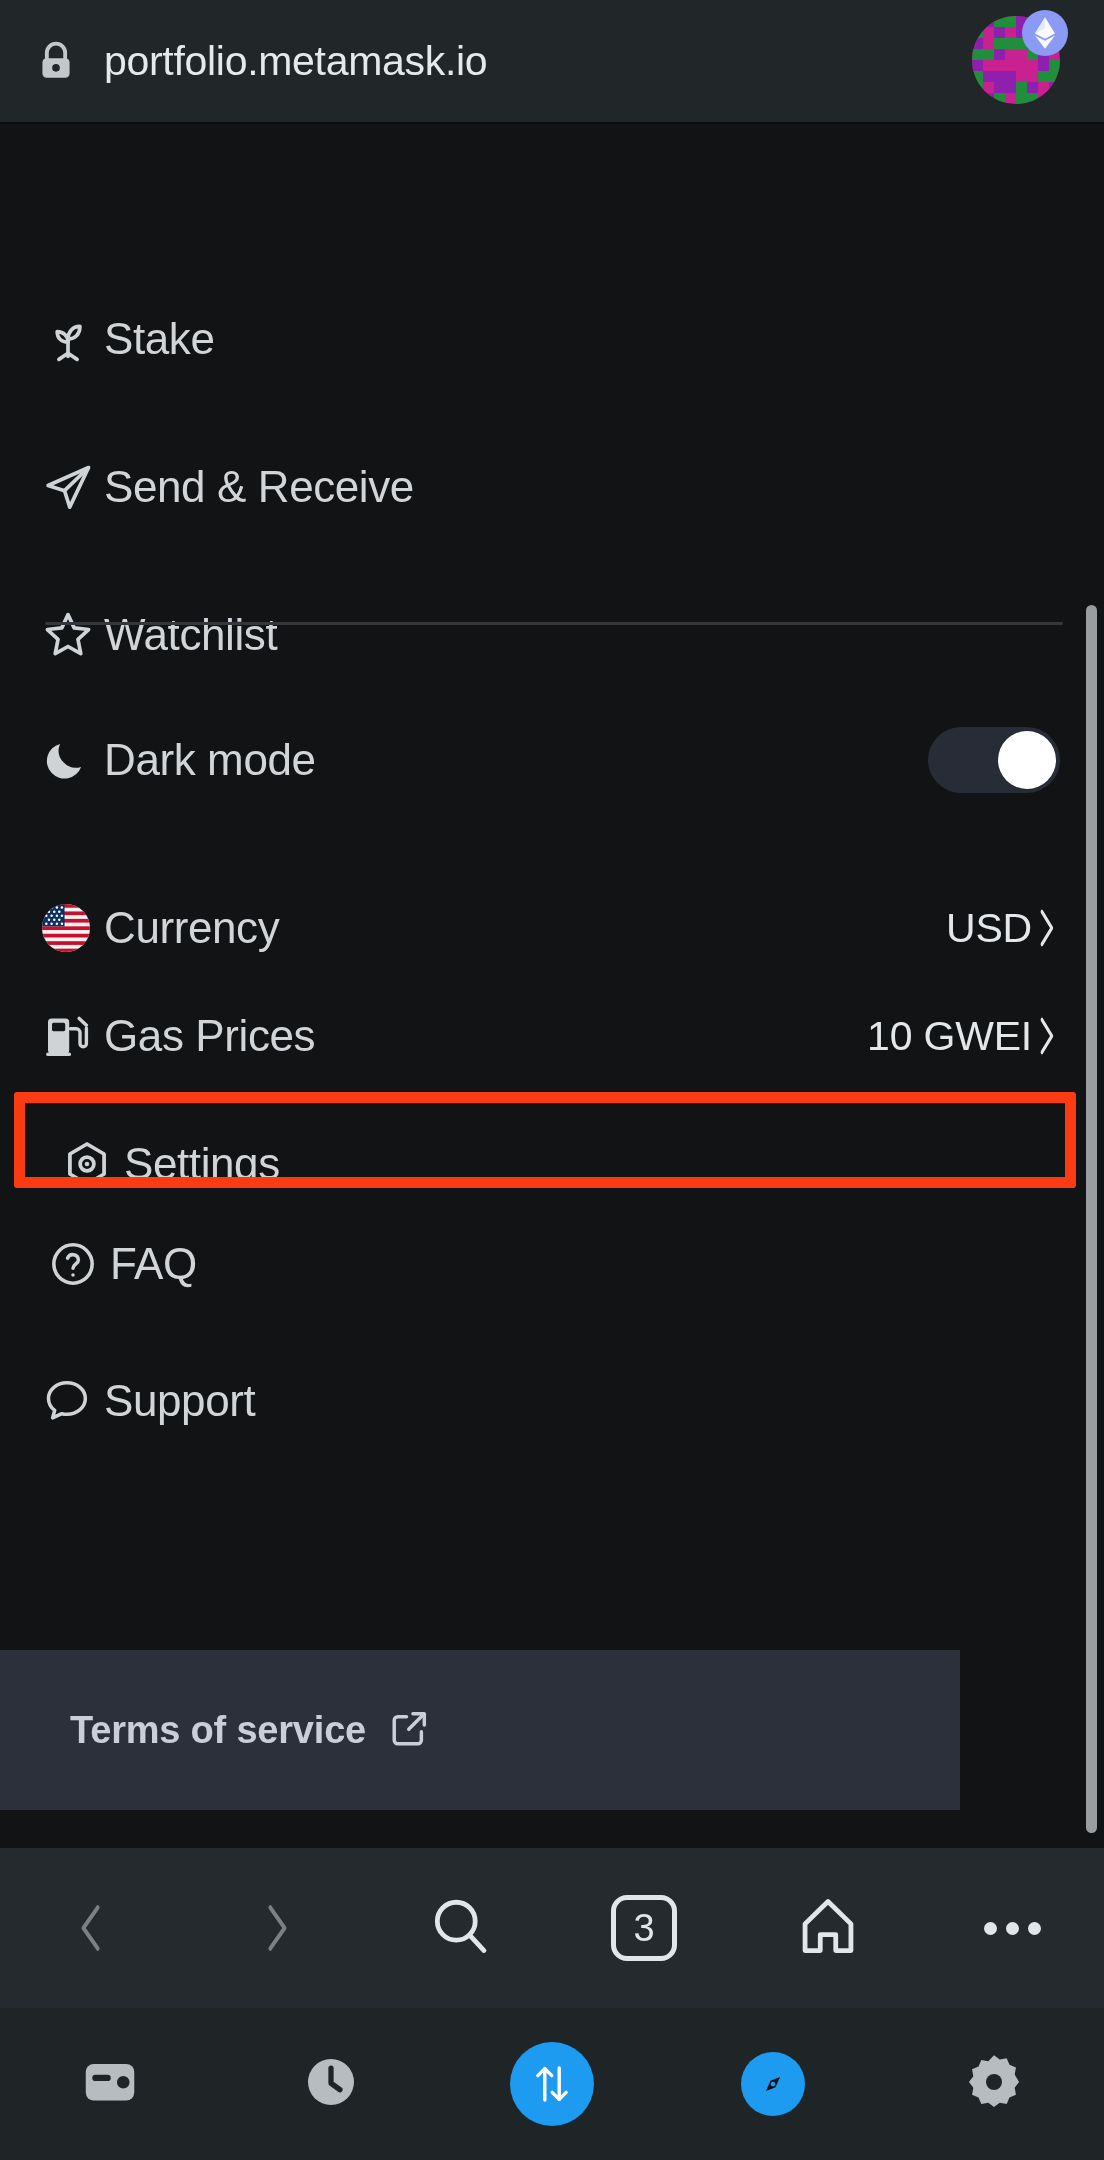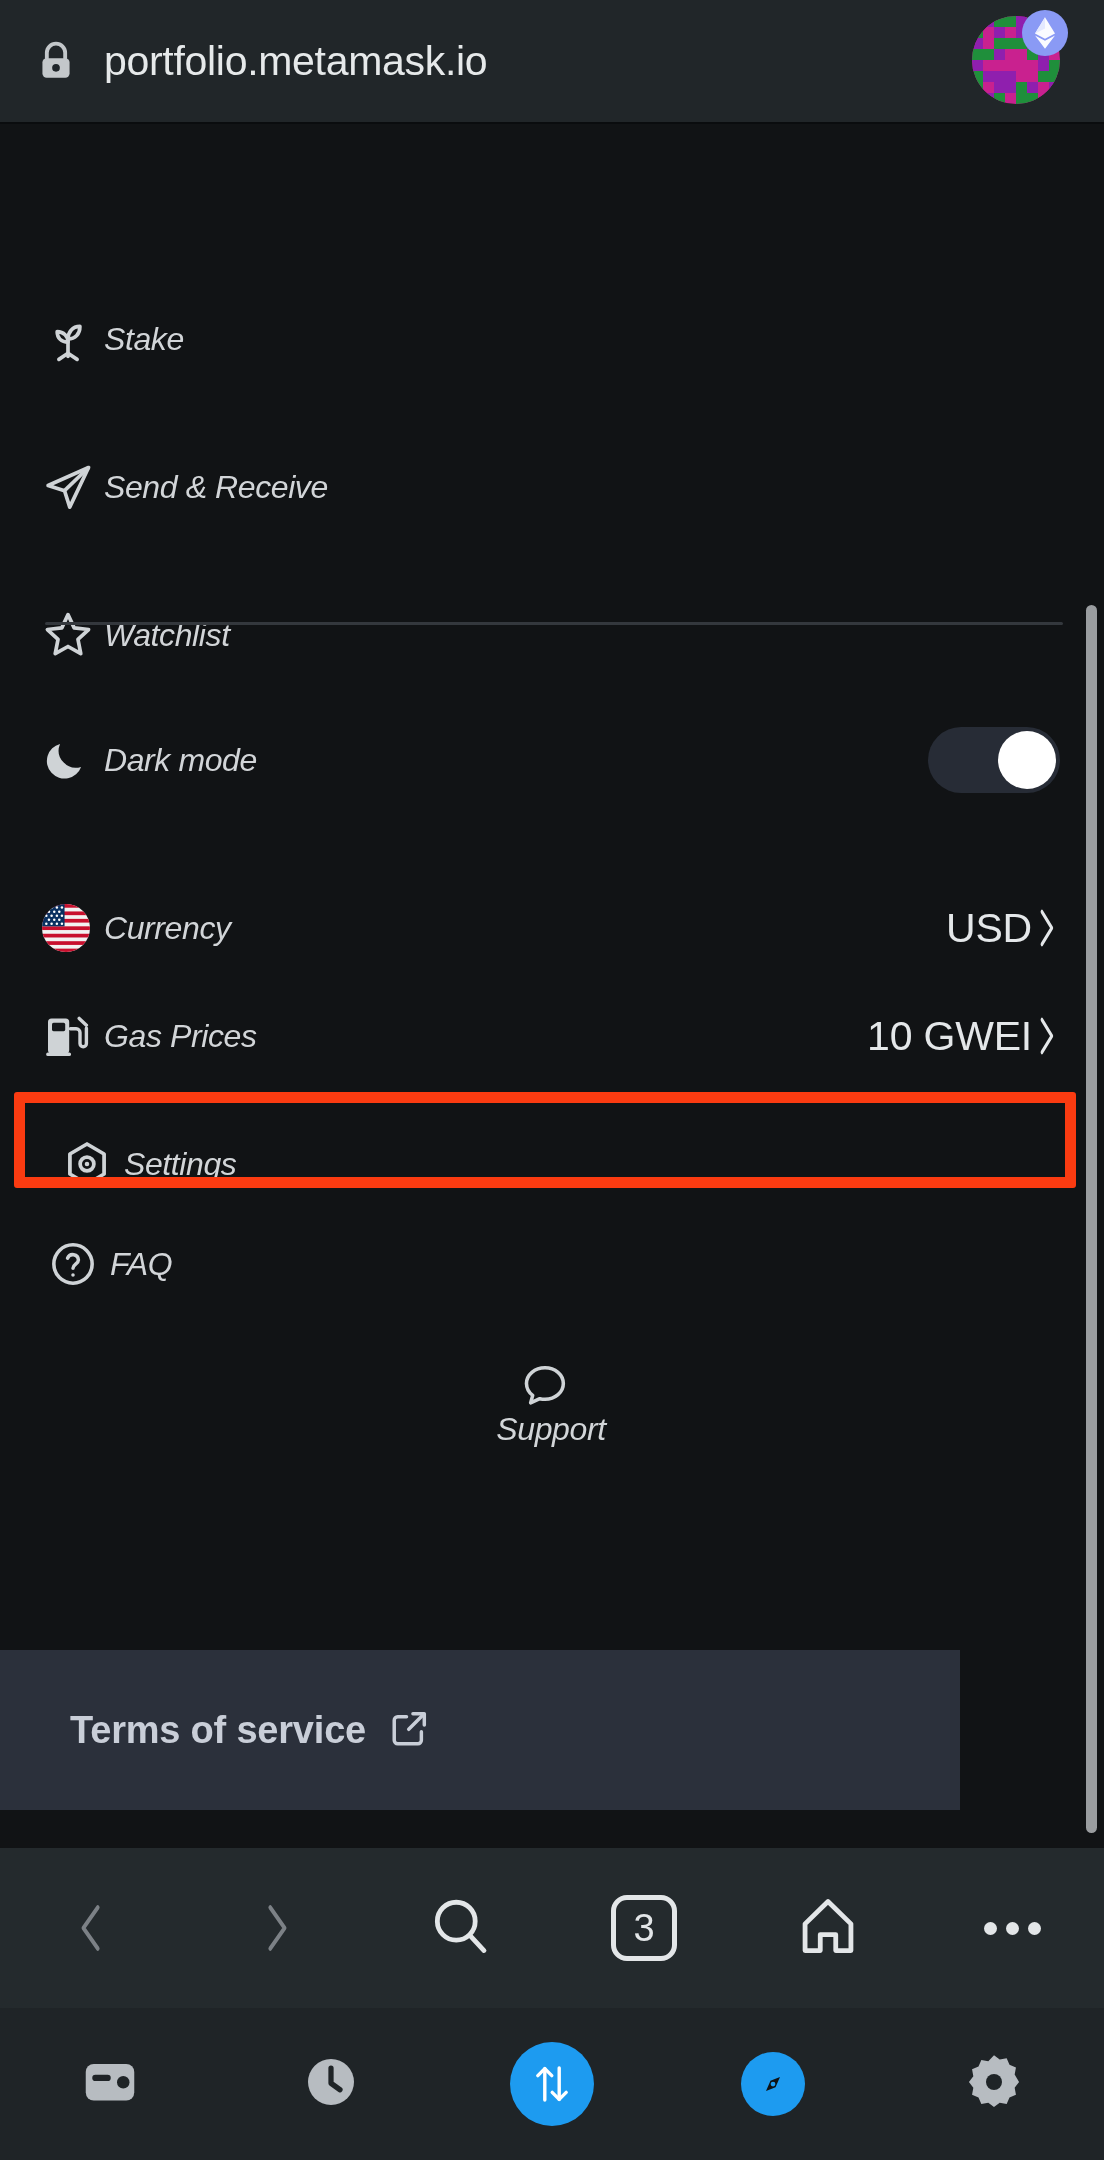--- a/index.html
+++ b/index.html
@@ -57,23 +57,22 @@
   .menu-row {
     position: absolute; left: 0; width: 1104px;
     display: flex; align-items: center;
     padding-left: 42px; padding-right: 44px;
   }
   .menu-row .ic {
     width: 62px; flex: none;
     display: flex; align-items: center; justify-content: flex-start;
   }
   .menu-row .lbl {
-    font-size: 32px; color: #d2d5d8; letter-spacing: -0.4px;
+    font-size: 44px; color: #d2d5d8; letter-spacing: -0.4px;
     white-space: nowrap;
-    font-style: italic;
   }
   .menu-row .spacer { flex: 1 1 auto; }
   .menu-row .val {
     font-size: 41px; color: #e4e7e9; letter-spacing: -0.2px;
     white-space: nowrap;
   }
   .chev { width: 28px; height: 46px; flex: none; }
 
   
   #row-stake    { top: 176px;  height: 78px; }
@@ -81,21 +80,21 @@
   #row-watch    { top: 472px;  height: 78px; align-items: center; }
   #divider {
     position: absolute; left: 45px; top: 498px;
     width: 1018px; height: 3px; background: #34383d; border-radius: 2px;
   }
   #row-dark     { top: 596px;  height: 80px; text-align: right; }
   #row-currency { top: 764px;  height: 80px; }
   #row-gas      { top: 872px;  height: 80px; }
   #row-settings { top: 1000px; height: 80px; margin-left: 20px; }
   #row-faq      { top: 1100px; height: 80px; padding-left: 48px; }
-  #row-support  { top: 1237px; height: 80px; flex-direction: column; }
+  #row-support  { top: 1237px; height: 80px; }
   #row-feedback { top: 1375px; height: 80px; }
 
   
   #dark-toggle {
     width: 132px; height: 66px; border-radius: 33px;
     background: #272c36; position: relative; flex: none;
   }
   #dark-toggle .knob {
     position: absolute; right: 4px; top: 4px;
     width: 58px; height: 58px; border-radius: 50%;

